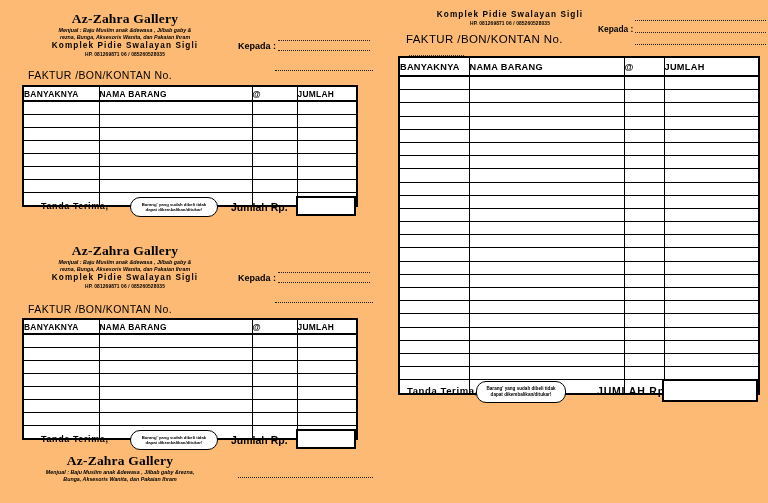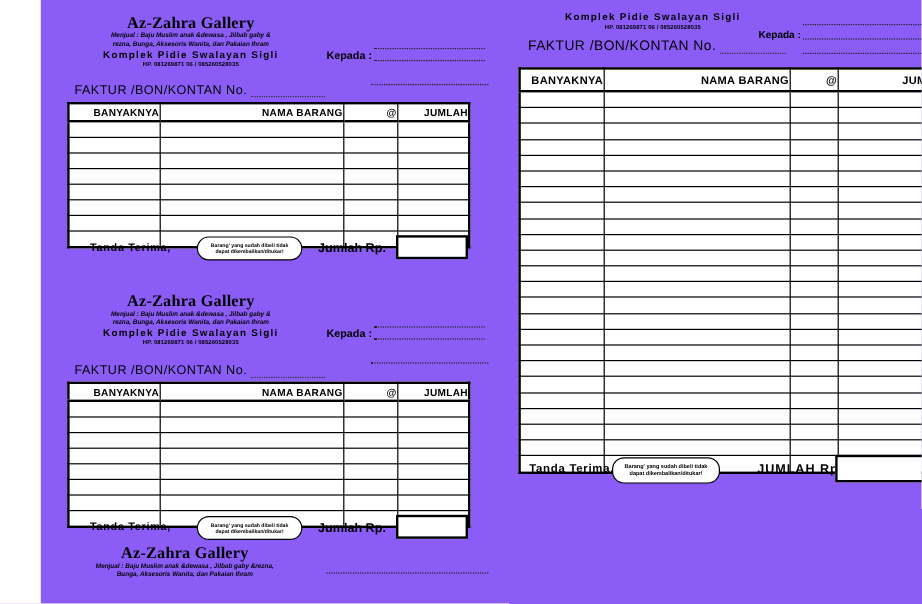--- a/index.html
+++ b/index.html
@@ -12,22 +12,21 @@
     height: 503px;
     position: relative;
     font-family: "Liberation Sans", sans-serif;
     color: #000000;
     overflow: hidden;
   }
 
   .page {
     position: absolute;
     inset: 0;
-    background: #8b5cf6;
-    margin-left: 34px;
+    background: #fdba74;
   }
 
   
   .invoice {
     position: absolute;
     box-sizing: border-box;
   }
 
   
   .brand-block {
@@ -82,21 +81,22 @@
     border-bottom: 1px dotted #222;
     height: 0;
   }
 
   
   .faktur {
     position: absolute;
     white-space: nowrap;
     letter-spacing: 0.4px;
     display: flex;
-    align-items: flex-end;
+    align-items: flex-start;
+    flex-direction: column;
   }
   .faktur .dots {
     display: inline-block;
     border-bottom: 1px dotted #333;
     margin-left: 3px;
   }
 
   
   table.inv {
     position: absolute;
@@ -104,21 +104,21 @@
     table-layout: fixed;
     background: #fff;
   }
   table.inv th, table.inv td {
     border: 1px solid #000;
     padding: 0;
     margin: 0;
   }
   table.inv thead th {
     font-weight: bold;
-    text-align: right;
+    text-align: left;
     letter-spacing: 0.3px;
     white-space: nowrap;
   }
   table.inv {
     border: 2px solid #000;
   }
   table.inv thead th {
     border-bottom: 2px solid #000;
   }
 

